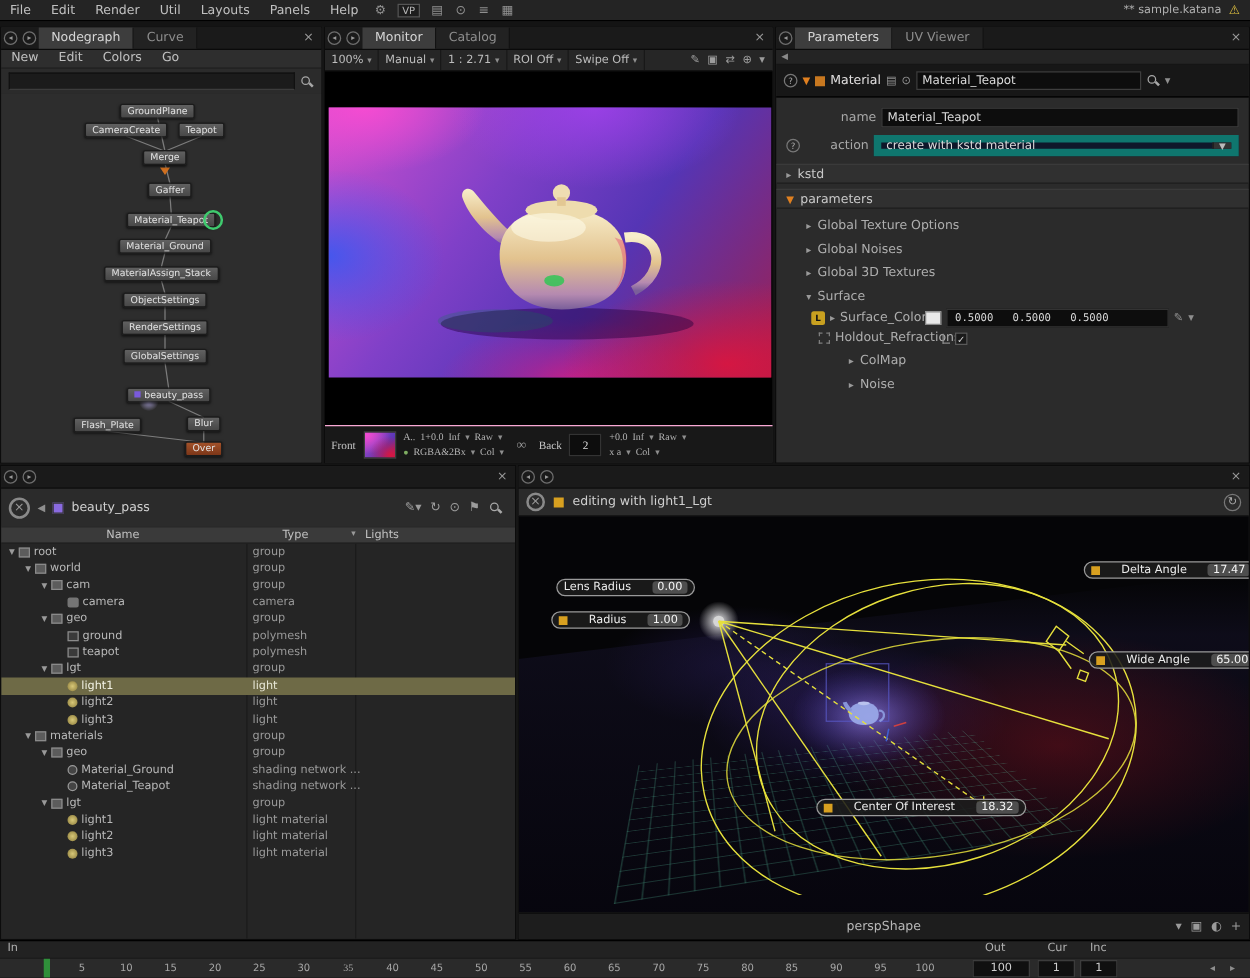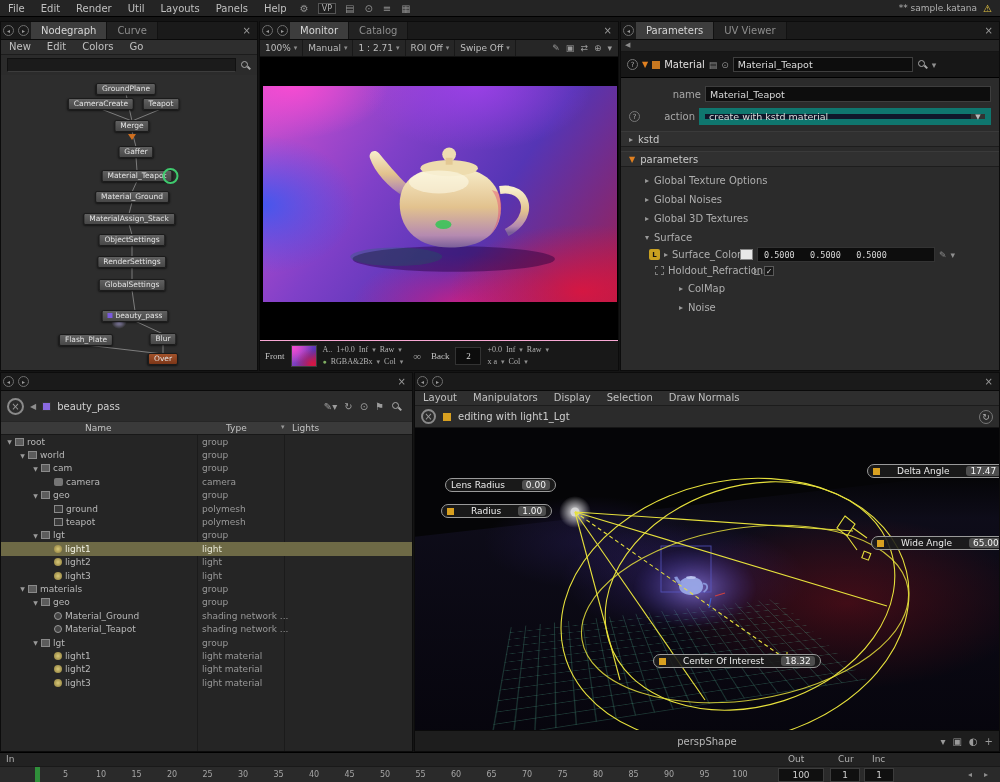--- a/index.html
+++ b/index.html
@@ -616,27 +616,20 @@
       </div>
     </div>
 </div>
 
 <div id="viewer-panel" class="panel">
   <div class="tabbar">
     <span class="pane-circ">◂</span>
     <span class="pane-circ">▸</span>
     <span class="close-x">×</span>
   </div>
-  <div class="panel-menu">
-      <div class="vm-item">Layout</div>
-      <div class="vm-item">Manipulators</div>
-      <div class="vm-item">Display</div>
-      <div class="vm-item">Selection</div>
-      <div class="vm-item">Draw Normals</div>
-    </div>
   <div class="vp-status">
     <span class="big-x" style="width:15px;height:15px;line-height:12px">×</span>
     <span class="orange-sq"></span>
     <span style="color:#cfcfcf">editing with light1_Lgt</span>
     <span class="vp-refresh">↻</span>
   </div>
   <div class="viewport">
     <div class="vp-plane"></div>
     <div class="vp-grid"></div>
     <svg class="vp-overlay" width="584" height="303">
@@ -726,21 +719,21 @@
     <div class="tl-field" style="left:830px;width:30px">1</div>
     <div class="tl-field" style="left:864px;width:30px">1</div>
     <span style="position:absolute;right:28px;top:3px;color:#8e8e8e;font-size:8px">◂</span>
     <span style="position:absolute;right:12px;top:3px;color:#8e8e8e;font-size:8px">▸</span>
   <span class="tl-tick" style="left: 65.5px;">5</span>
       <span class="tl-tick" style="left: 101px;">10</span>
       <span class="tl-tick" style="left: 136.5px;">15</span>
       <span class="tl-tick" style="left: 172px;">20</span>
       <span class="tl-tick" style="left: 207.5px;">25</span>
       <span class="tl-tick" style="left: 243px;">30</span>
-      <span class="tl-tick" style="left: 278.5px;">35</span>
+      <span class="tl-tick" style="left: 278.5px; font-family: Liberation Serif, serif;">35</span>
       <span class="tl-tick" style="left: 314px;">40</span>
       <span class="tl-tick" style="left: 349.5px;">45</span>
       <span class="tl-tick" style="left: 385px;">50</span>
       <span class="tl-tick" style="left: 420.5px;">55</span>
       <span class="tl-tick" style="left: 456px; text-align: center;">60</span>
       <span class="tl-tick" style="left: 491.5px;">65</span>
       <span class="tl-tick" style="left: 527px;">70</span>
       <span class="tl-tick" style="left: 562.5px;">75</span>
       <span class="tl-tick" style="left: 598px;">80</span>
       <span class="tl-tick" style="left: 633.5px;">85</span>

